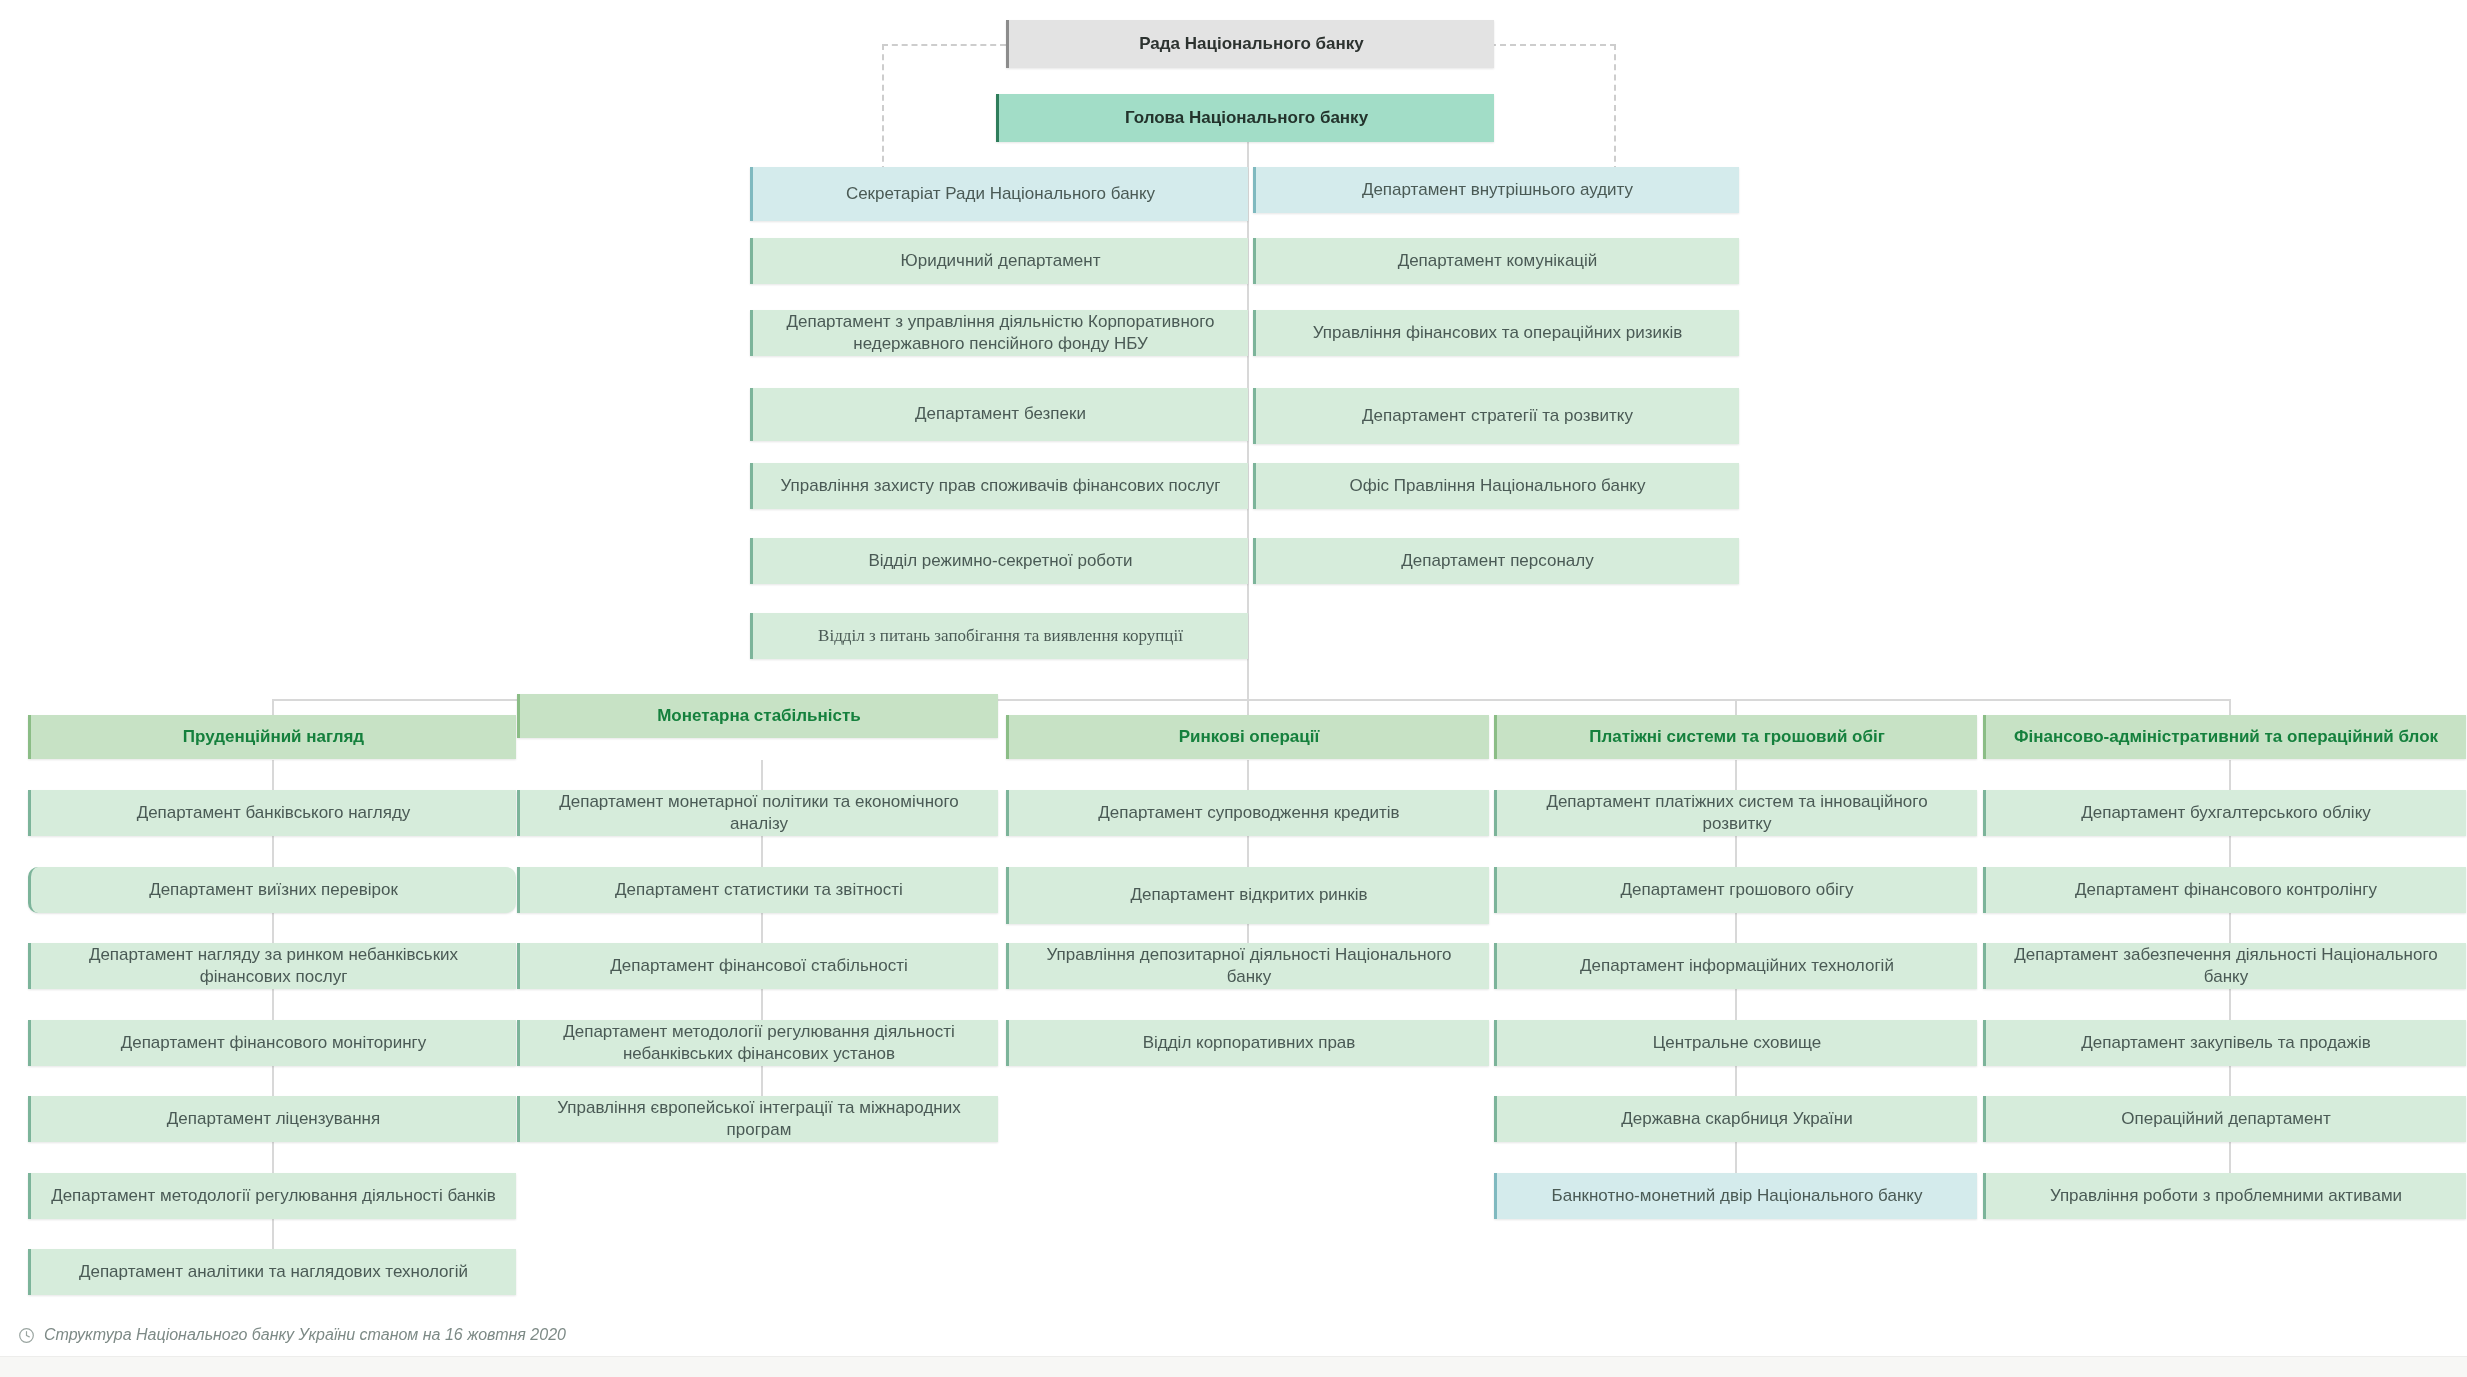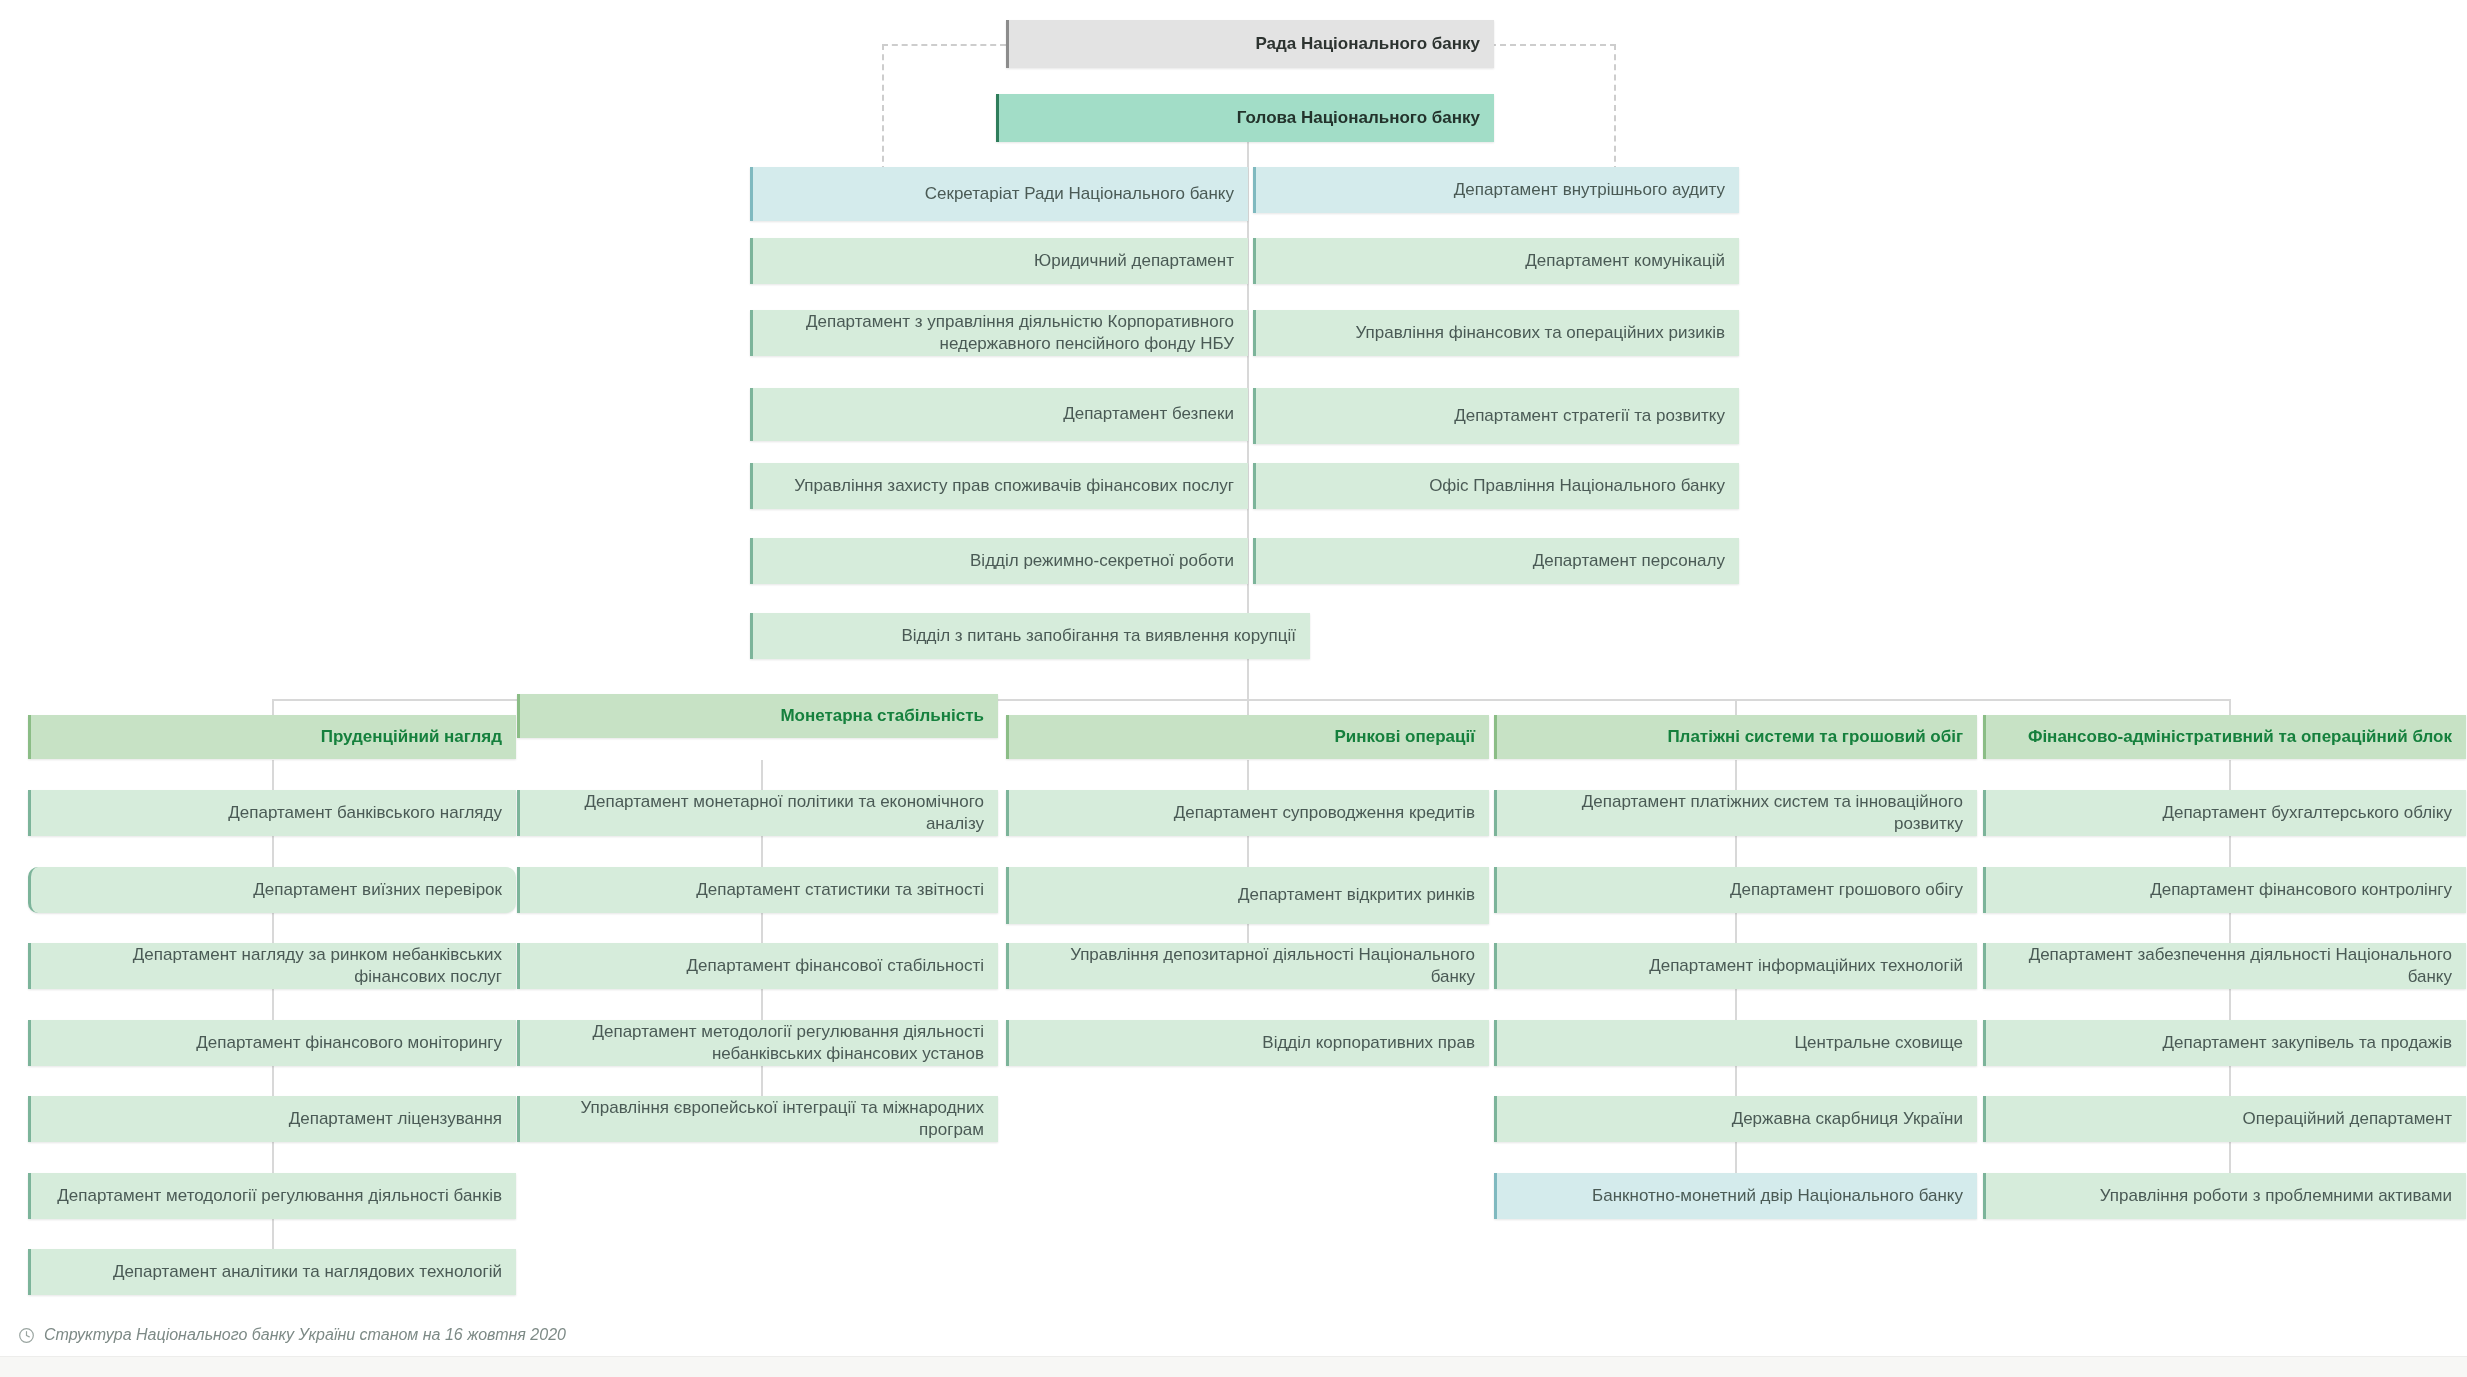--- a/index.html
+++ b/index.html
@@ -26,21 +26,21 @@
     text-align: center;
     padding: 4px 14px;
     font-size: 17px;
     line-height: 1.32;
     color: #4a5a55;
     background: #d6ecdb;
     border-left: 3px solid #7cb49a;
     box-shadow: 0 1px 2px rgba(0,0,0,0.10);
     z-index: 4;
   }
-  .node .lbl { display: block; width: 100%; text-align: right; }
+  .node .lbl { display: block; width: 100%; }
 
   
   .node.council {
     background: #e3e3e3;
     border-left: 3px solid #8c8c8c;
     color: #2d3330;
     font-weight: bold;
     font-size: 17px;
   }
   .node.governor {
@@ -152,21 +152,21 @@
   </div>
   <div class="node" style="left:750px; top:388px; width:498px; height:53px;">
     <span class="lbl">Департамент безпеки</span>
   </div>
   <div class="node" style="left:750px; top:463px; width:498px; height:46px;">
     <span class="lbl">Управління захисту прав споживачів фінансових послуг</span>
   </div>
   <div class="node" style="left:750px; top:538px; width:498px; height:46px;">
     <span class="lbl">Відділ режимно-секретної роботи</span>
   </div>
-  <div class="node" style="left:750px; top:613px; width:560px; height:46px;">
+  <div class="node" style="left:750px; top:613px; width:498px; height:46px;font-family:Liberation Serif, serif;">
     <span class="lbl">Відділ з питань запобігання та виявлення корупції</span>
   </div>
 
   <div class="node blue" style="left:1253px; top:167px; width:486px; height:46px;">
     <span class="lbl">Департамент внутрішнього аудиту</span>
   </div>
   <div class="node" style="left:1253px; top:238px; width:486px; height:46px;">
     <span class="lbl">Департамент комунікацій</span>
   </div>
   <div class="node" style="left:1253px; top:310px; width:486px; height:46px;">

